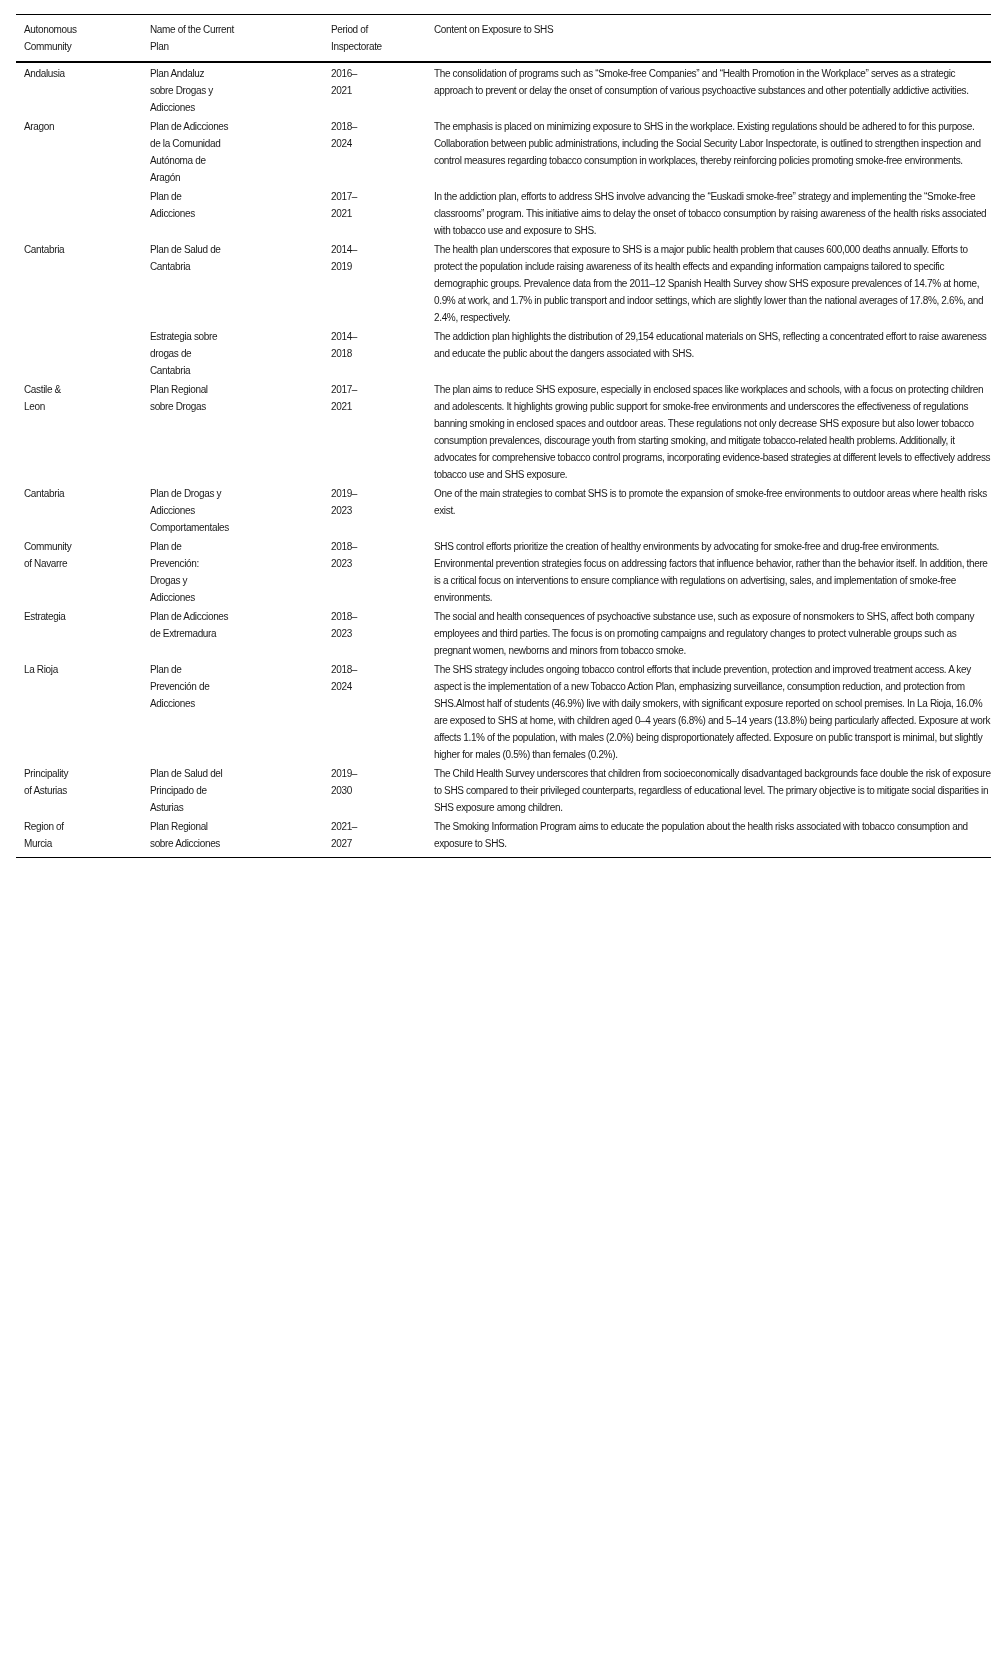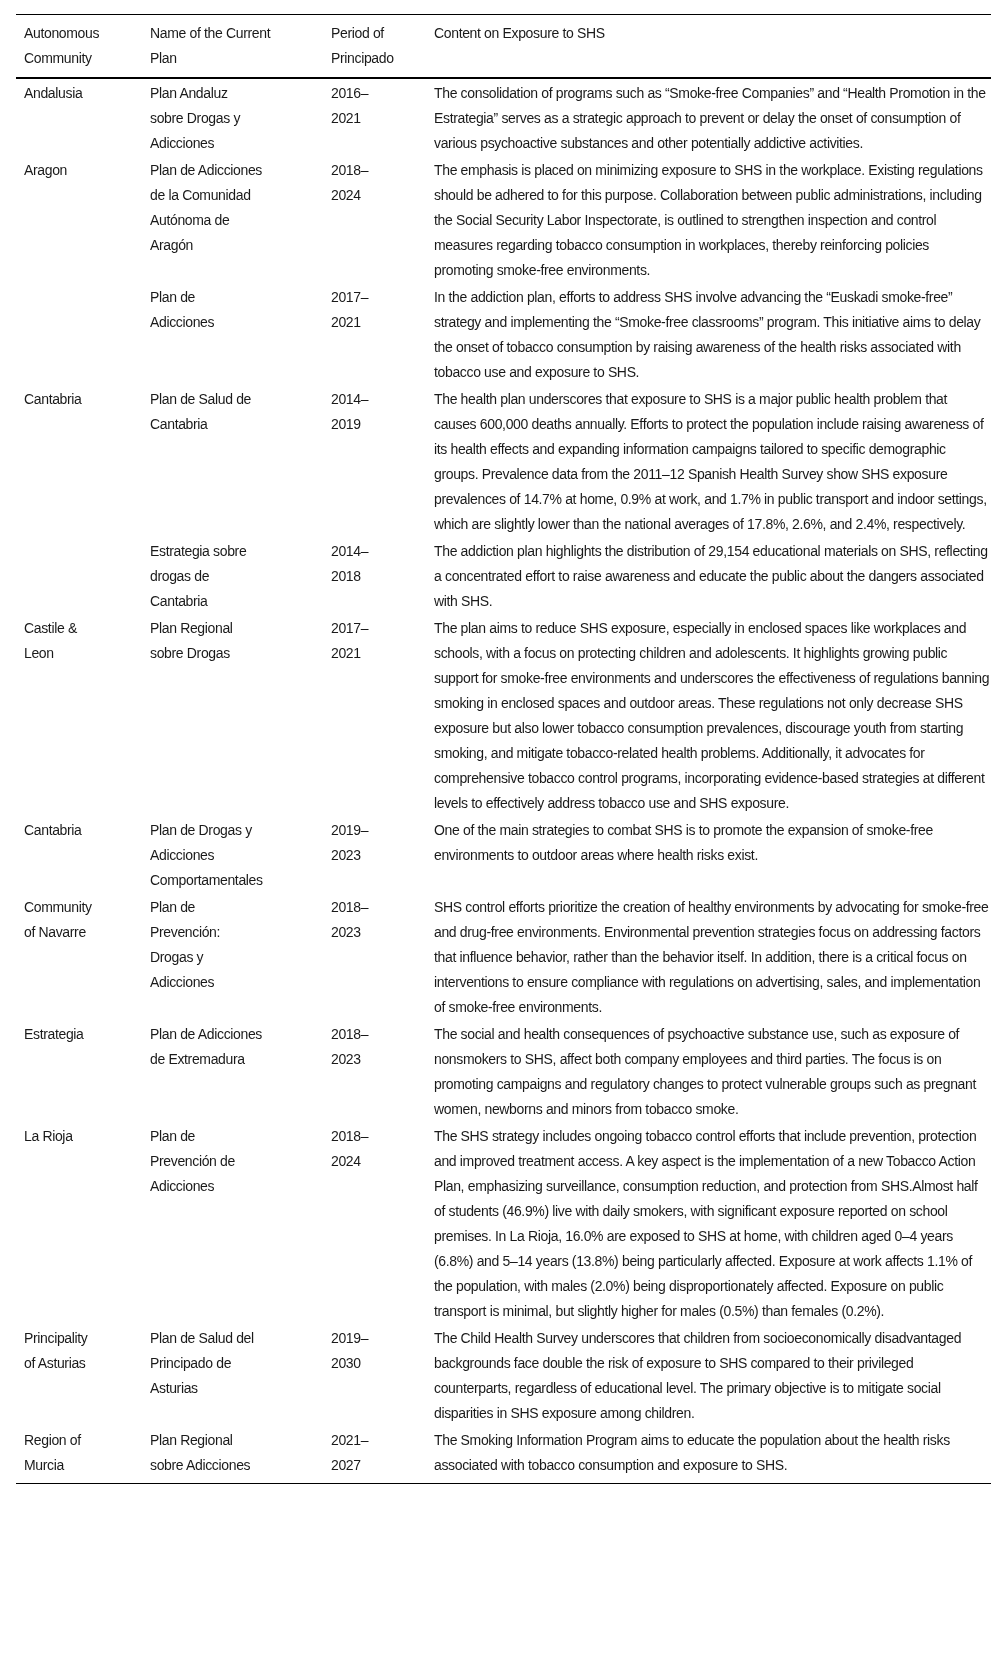--- a/index.html
+++ b/index.html
@@ -18,22 +18,22 @@
     .table-wrap {
       position: absolute;
       left: 16px;
       top: 14px;
       width: 975px;
     }
     table {
       width: 100%;
       border-collapse: collapse;
       table-layout: fixed;
-      font-size: 14px;
-      line-height: 25px;
+      font-size: 10px;
+      line-height: 17px;
       letter-spacing: -0.35px;
     }
     thead tr {
       border-top: 1px solid #000;
       border-bottom: 2px solid #000;
     }
     tbody tr.last {
       border-bottom: 1px solid #000;
       margin-top: 8px;
     }
@@ -72,33 +72,33 @@
         <col class="c3">
         <col class="c4">
     </colgroup>
     <thead>
       <tr>
         <th class="c1 community">Autonomous
 Community</th>
         <th class="plan">Name of the Current
 Plan</th>
         <th class="period">Period of
-Principado</th>
+Inspectorate</th>
         <th>Content on Exposure to SHS</th>
       </tr>
     </thead>
     <tbody id="table-body">
         <tr class="first">
           <td class="c1 community">Andalusia</td>
           <td class="plan">Plan Andaluz
 sobre Drogas y
 Adicciones</td>
           <td class="period">2016–
 2021</td>
-          <td class="content">The consolidation of programs such as “Smoke-free Companies” and “Health Promotion in the Estrategia” serves as a strategic approach to prevent or delay the onset of consumption of various psychoactive substances and other potentially addictive activities.</td>
+          <td class="content">The consolidation of programs such as “Smoke-free Companies” and “Health Promotion in the Workplace” serves as a strategic approach to prevent or delay the onset of consumption of various psychoactive substances and other potentially addictive activities.</td>
         </tr>
         <tr>
           <td class="c1 community">Aragon</td>
           <td class="plan">Plan de Adicciones
 de la Comunidad
 Autónoma de
 Aragón</td>
           <td class="period">2018–
 2024</td>
           <td class="content">The emphasis is placed on minimizing exposure to SHS in the workplace. Existing regulations should be adhered to for this purpose. Collaboration between public administrations, including the Social Security Labor Inspectorate, is outlined to strengthen inspection and control measures regarding tobacco consumption in workplaces, thereby reinforcing policies promoting smoke-free environments.</td>

